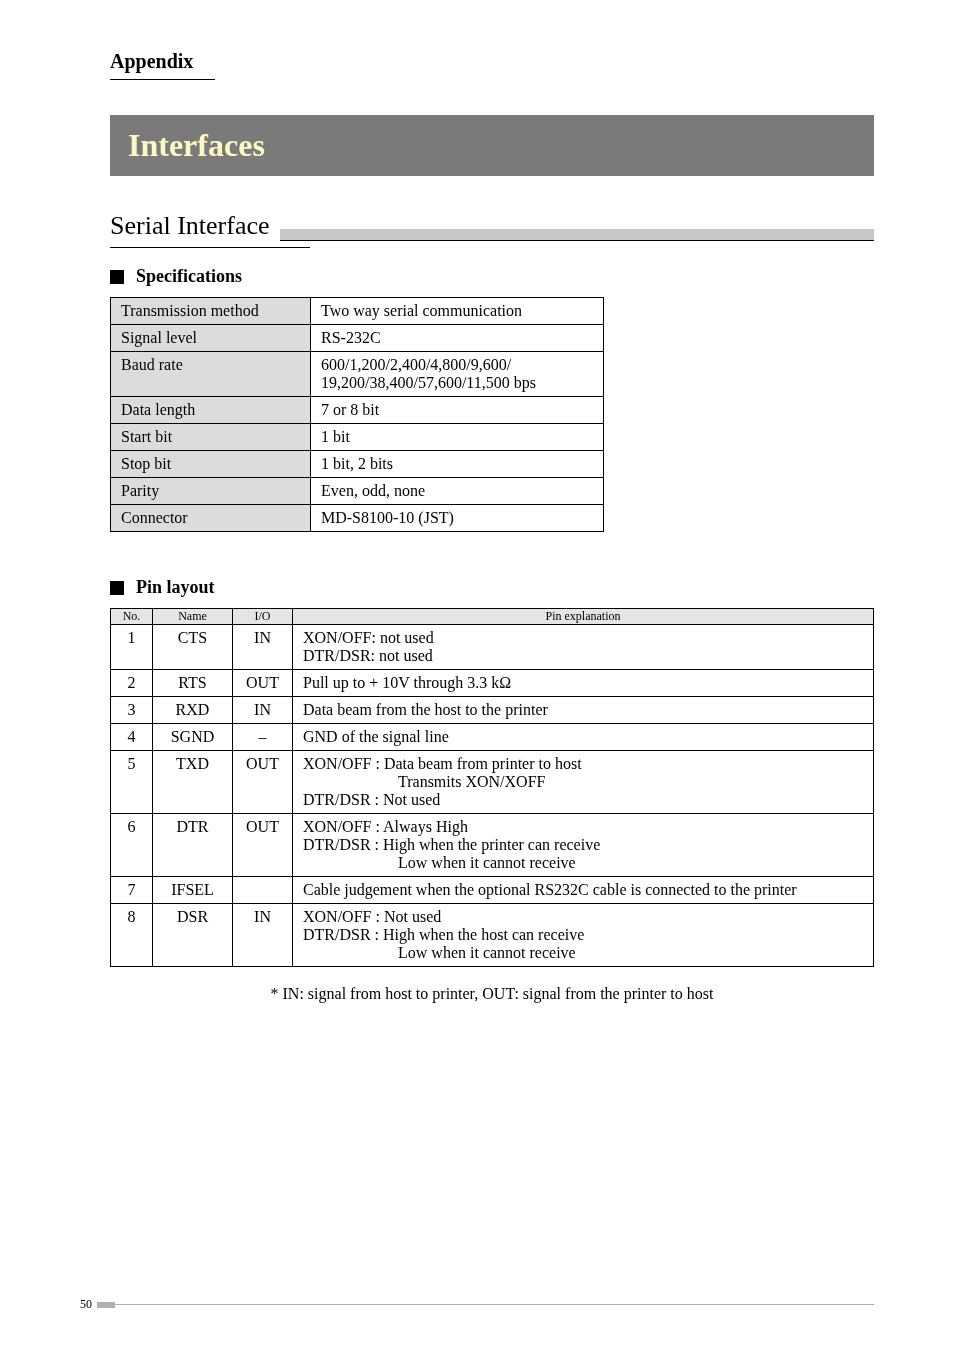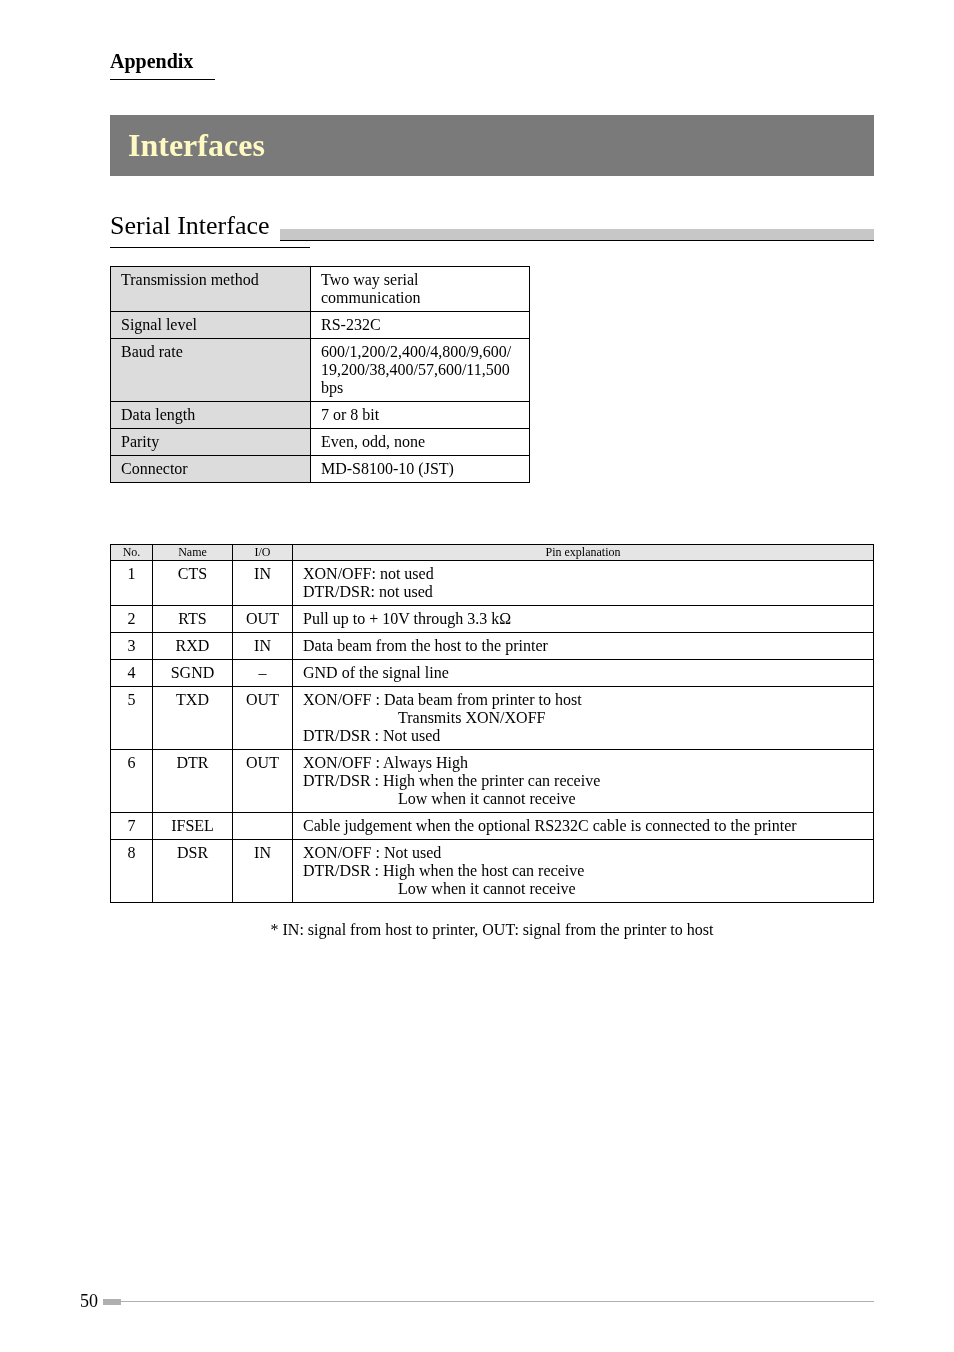--- a/index.html
+++ b/index.html
@@ -8,32 +8,32 @@
 .section-label { font-weight: bold; font-size: 20px; margin-bottom: 6px; }
 .hr-short { border: none; border-top: 1px solid #000; width: 105px; margin-bottom: 35px; }
 .title-bar { background: #7a7a7a; color: #fef9c3; padding: 12px 18px; font-size: 32px; font-weight: bold; margin-bottom: 35px; }
 .subsection-row { display: flex; align-items: flex-end; margin-bottom: 6px; }
 .subsection-title { font-size: 26px; font-weight: normal; margin-right: 10px; white-space: nowrap; }
 .subsection-bar { flex: 1; height: 12px; background: #c7c7c7; border-bottom: 1px solid #000; }
 .sub-underline { border: none; border-top: 1.5px solid #000; width: 200px; margin-bottom: 18px; }
 .spec-head { display: flex; align-items: center; font-weight: bold; font-size: 18px; margin-bottom: 10px; margin-top: 8px; }
 .square { width: 14px; height: 14px; background: #000; margin-right: 12px; }
 table { border-collapse: collapse; }
-table.spec { width: 420px; margin-bottom: 61px; }
+table.spec { width: 494px; margin-bottom: 45px; }
 table.spec td, table.spec th { border: 1px solid #000; padding: 4px 10px; font-size: 16px; text-align: left; vertical-align: top; }
 table.spec td.label { background: #dcdcdc; width: 200px; }
 table.pin { width: 100%; margin-bottom: 18px; }
 table.pin th { border: 1px solid #000; background: #e5e5e5; padding: 0 8px; font-size: 12px; font-weight: normal; text-align: center; }
 table.pin td { border: 1px solid #000; padding: 4px 10px; font-size: 16px; vertical-align: top; }
 table.pin td.c { text-align: center; }
 .expl-line { display: block; }
 .indent { padding-left: 95px; display: block; }
 .footnote { font-size: 16px; margin-top: 17px; text-align: center; }
 .footer { position: absolute; bottom: 40px; left: 80px; right: 80px; display: flex; align-items: center; }
-.pagenum { font-size: 18px; margin-right: 5px; }
+.pagenum { font-size: 12px; margin-right: 5px; }
 .footline1 { width: 18px; height: 6px; background: #b0b0b0; }
 .footline2 { flex: 1; height: 1px; background: #b0b0b0; }
 .no-col { width: 42px; }
 .name-col { width: 80px; }
 .io-col { width: 60px; }
 </style>
 </head>
 <body>
 
 <div class="page">
@@ -41,50 +41,66 @@
   <hr class="hr-short">
 
   <div class="title-bar">Interfaces</div>
 
   <div class="subsection-row">
     <div class="subsection-title">Serial Interface</div>
     <div class="subsection-bar"></div>
   </div>
   <hr class="sub-underline">
 
+  <div class="spec-head">
+    <span class="square"></span>
+    <span>Specifications</span>
+  </div>
 
   <table class="spec">
     <tbody id="spec-body">
         <tr>
           <td class="label">Transmission method</td>
           <td>Two way serial communication</td>
         </tr>
         <tr>
           <td class="label">Signal level</td>
           <td>RS-232C</td>
         </tr>
         <tr>
           <td class="label">Baud rate</td>
           <td>600/1,200/2,400/4,800/9,600/<br>19,200/38,400/57,600/11,500 bps</td>
         </tr>
         <tr>
           <td class="label">Data length</td>
           <td>7 or 8 bit</td>
         </tr>
         <tr>
+          <td class="label">Start bit</td>
+          <td>1 bit</td>
+        </tr>
+        <tr>
+          <td class="label">Stop bit</td>
+          <td>1 bit, 2 bits</td>
+        </tr>
+        <tr>
           <td class="label">Parity</td>
           <td>Even, odd, none</td>
         </tr>
         <tr>
           <td class="label">Connector</td>
           <td>MD-S8100-10 (JST)</td>
         </tr>
       </tbody>
   </table>
 
+  <div class="spec-head">
+    <span class="square"></span>
+    <span>Pin layout</span>
+  </div>
 
   <table class="pin">
     <thead>
       <tr>
         <th class="no-col">No.</th>
         <th class="name-col">Name</th>
         <th class="io-col">I/O</th>
         <th>Pin explanation</th>
       </tr>
     </thead>

